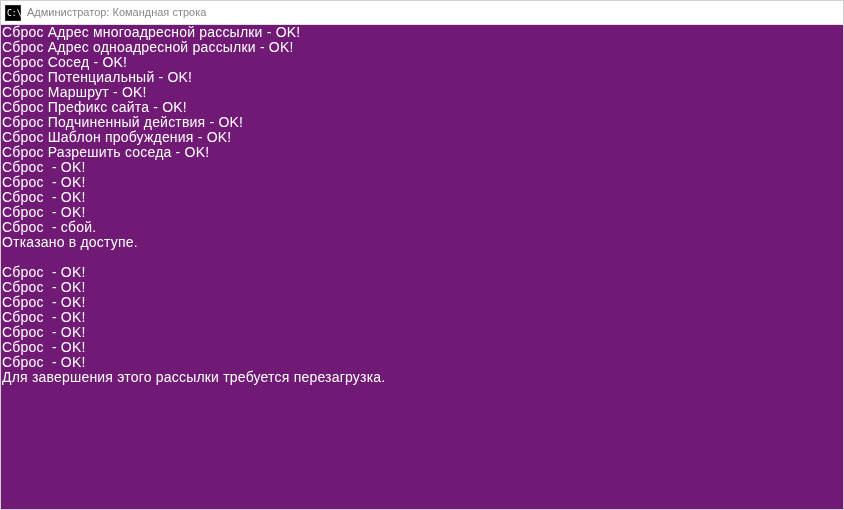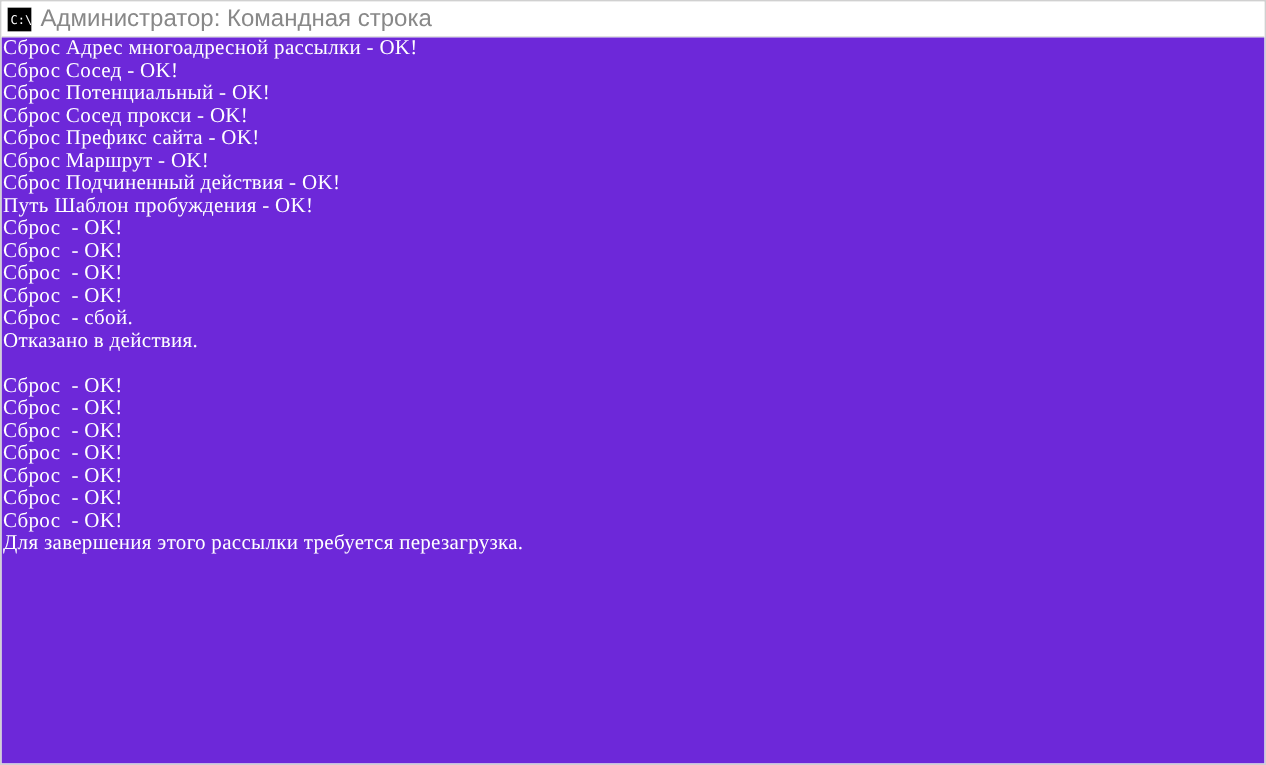--- a/index.html
+++ b/index.html
@@ -23,29 +23,29 @@
     .app-icon {
       width: 16px;
       height: 16px;
       display: flex;
       align-items: center;
       justify-content: center;
       flex-shrink: 0;
     }
     .app-icon svg { width: 16px; height: 16px; }
     .title-text {
-      font-size: 16px;
+      font-size: 11px;
       color: #888888;
       white-space: nowrap;
       line-height: 1;
     }
     .terminal {
-      background: #6d28d9;
+      background: #701a75;
       color: #ffffff;
-      font-family: Liberation Serif, serif;
+      font-family: Liberation Sans, sans-serif;
       font-size: 14px;
       line-height: 15px;
       padding: 0 0 0 1px;
       height: calc(100% - 24px);
       overflow: hidden;
       letter-spacing: 0.2px;
     }
     .line { white-space: pre; }
     .blank { height: 15px; }
     .prompt-line { white-space: pre; }
@@ -59,33 +59,34 @@
       <rect x="0" y="0" width="16" height="16" fill="#000000" stroke="#888" stroke-width="0.6"></rect>
       <text x="2" y="11" font-size="8" fill="#ffffff" font-family="Consolas, monospace">C:\</text>
     </svg>
   </span>
   <span class="title-text">Администратор: Командная строка</span>
 </div>
 
 <div class="terminal">
   <div id="lines-container">
       <div class="line">Сброс Адрес многоадресной рассылки - OK!</div>
+      <div class="line">Сброс Адрес одноадресной рассылки - OK!</div>
       <div class="line">Сброс Сосед - OK!</div>
       <div class="line">Сброс Потенциальный - OK!</div>
-      <div class="line">Сброс Сосед прокси - OK!</div>
+      <div class="line">Сброс Маршрут - OK!</div>
       <div class="line">Сброс Префикс сайта - OK!</div>
-      <div class="line">Сброс Маршрут - OK!</div>
       <div class="line">Сброс Подчиненный действия - OK!</div>
-      <div class="line">Путь Шаблон пробуждения - OK!</div>
+      <div class="line">Сброс Шаблон пробуждения - OK!</div>
+      <div class="line">Сброс Разрешить соседа - OK!</div>
       <div class="line">Сброс  - OK!</div>
       <div class="line">Сброс  - OK!</div>
       <div class="line">Сброс  - OK!</div>
       <div class="line">Сброс  - OK!</div>
       <div class="line">Сброс  - сбой.</div>
-      <div class="line">Отказано в действия.</div>
+      <div class="line">Отказано в доступе.</div>
       <div class="blank"></div>
       <div class="line">Сброс  - OK!</div>
       <div class="line">Сброс  - OK!</div>
       <div class="line">Сброс  - OK!</div>
       <div class="line">Сброс  - OK!</div>
       <div class="line">Сброс  - OK!</div>
       <div class="line">Сброс  - OK!</div>
       <div class="line">Сброс  - OK!</div>
       <div class="line">Для завершения этого рассылки требуется перезагрузка.</div>
       <div class="blank"></div>

